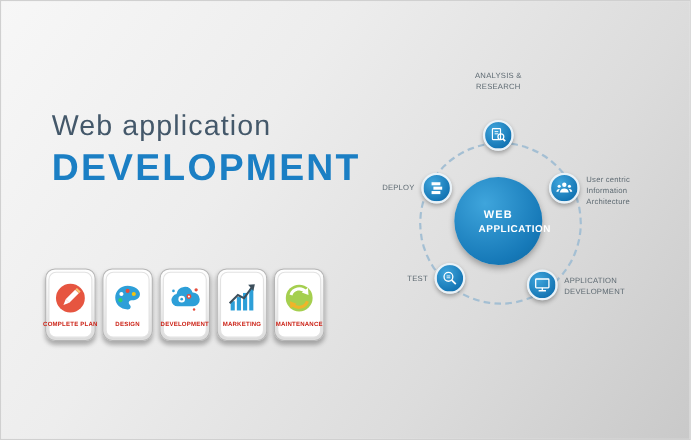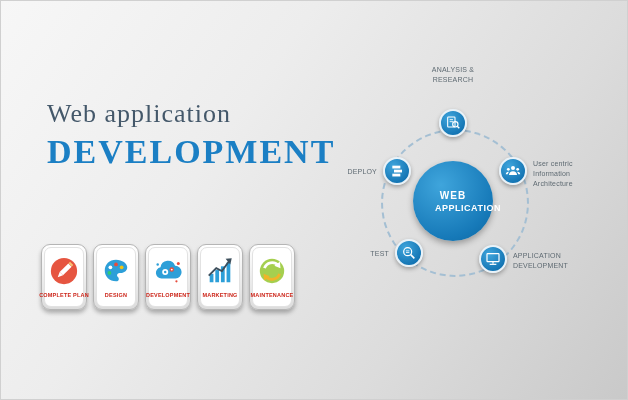--- a/index.html
+++ b/index.html
@@ -3,21 +3,21 @@
 <meta charset="utf-8">
 <style>
   html,body{margin:0;padding:0;}
   body{font-family:"Liberation Sans",sans-serif;}
   .banner{
     position:relative;width:628px;height:400px;overflow:hidden;
     background:linear-gradient(125deg,#f7f7f7 0%,#ededed 35%,#dcdcdc 70%,#c9c9c9 100%);
     border:1px solid #d0d0d0;box-sizing:border-box;
   }
   
-  .title{position:absolute;left:46px;top:98px;font-family:Liberation Serif, serif;}
+  .title{position:absolute;left:46px;top:98px;}
   .title .t1{font-size:26px;color:#44586a;letter-spacing:1px;}
   .title .t2{font-size:34px;font-weight:bold;color:#1b7fc4;letter-spacing:2px;margin-top:4px;}
   
   .badges{position:absolute;left:40px;top:243px;display:flex;gap:6px;}
   .badge{
     width:46px;height:66px;border-radius:9px;padding:2px;box-sizing:border-box;
     background:linear-gradient(#ffffff,#dcdcdc);
     border:1px solid #b5b5b5;
     box-shadow:0 3px 4px rgba(0,0,0,.28);
   }

